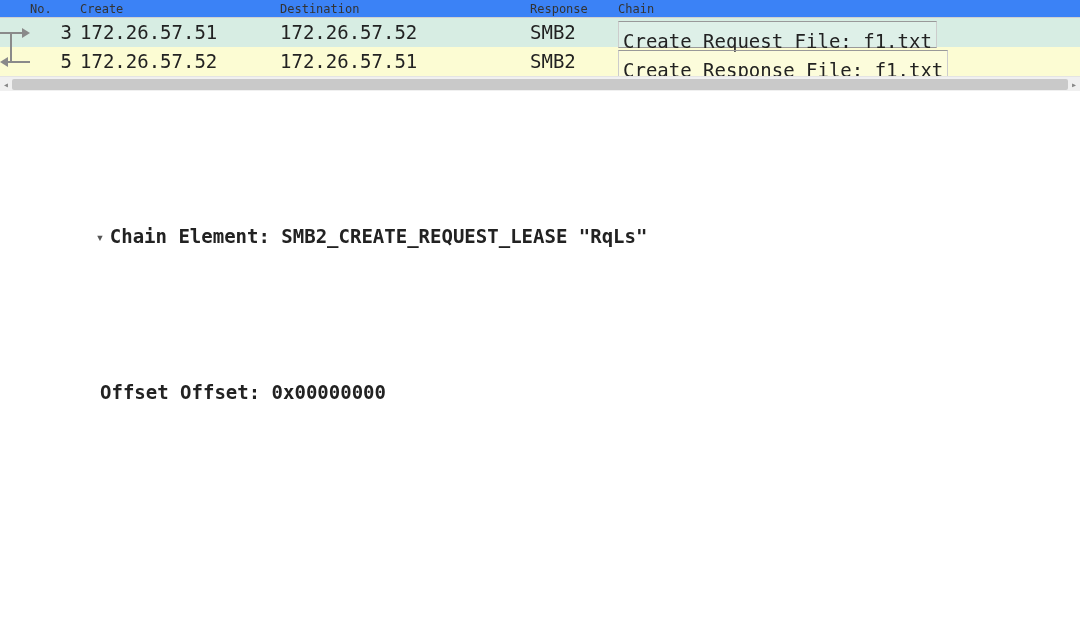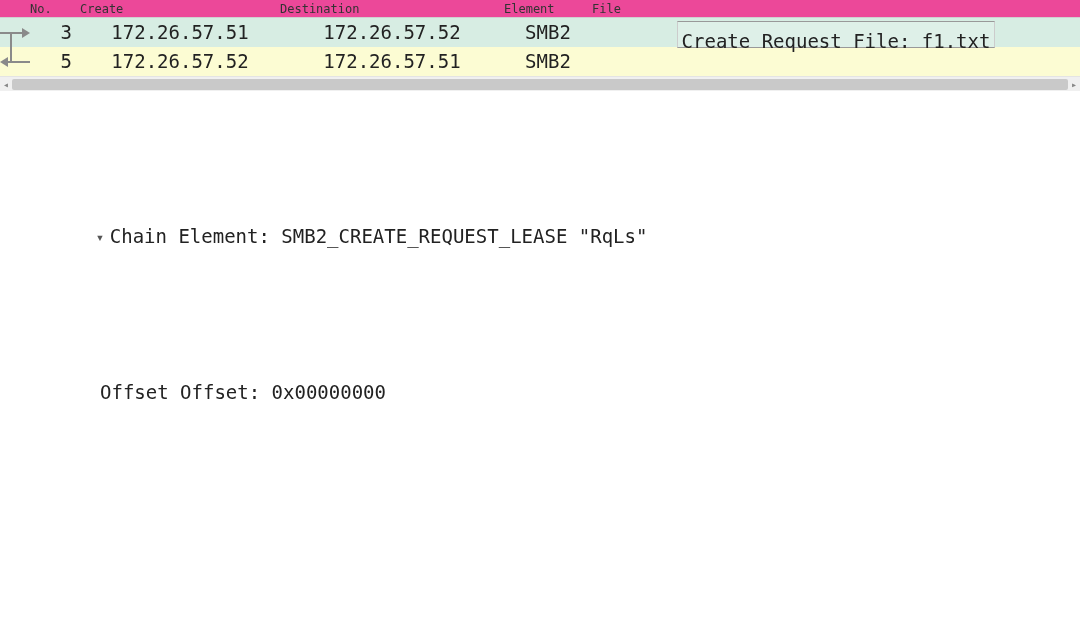--- a/index.html
+++ b/index.html
@@ -14,44 +14,44 @@
   }
 
   .packet-list {
     width: 100%;
   }
   .packet-header {
     display: flex;
     font-size: 12px;
     padding: 2px 0 1px 0;
     color: #333;
-    background: #ec4899;
+    background: #3b82f6;
     border-bottom: 1px solid #d0d0d0;
   }
   .col-icon { width: 30px; }
   .col-no   { width: 50px; }
   .col-src  { width: 200px; }
-  .col-dst  { width: 224px; }
+  .col-dst  { width: 250px; }
   .col-prot { width: 88px; }
   .col-info { flex: 1; }
 
   .packet-row {
     display: flex;
     align-items: center;
     height: 29px;
     font-size: 19px;
     line-height: 29px;
   }
   .packet-row.request {
     background: #d7ede3;
   }
   .packet-row.response {
     background: #fcfcd3;
   }
-  .packet-row .cell { overflow: hidden; white-space: nowrap; text-align: center; }
+  .packet-row .cell { overflow: hidden; white-space: nowrap; }
   .packet-row .col-no { text-align: right; padding-right: 8px; }
 
   .arrow {
     width: 30px; height: 29px;
     display: inline-block;
     position: relative;
   }
   .arrow svg { position: absolute; top: 0; left: 0; }
 
   .info-box {
@@ -92,20 +92,21 @@
     padding: 6px 0 0 2px;
     font-size: 19px;
     line-height: 31px;
     white-space: pre;
     position: relative;
   }
 
   .tw {
     position: relative;
     z-index: 5;
+    font-weight: bold;
   }
   .ind1 { padding-left: 62px; }
   .ind2 { padding-left: 98px; }
 
   .caret {
     display: inline-block;
     width: 14px;
     margin-left: -14px;
     color: #555;
     font-size: 14px;
@@ -116,22 +117,22 @@
 </style>
 </head>
 <body>
 
 <div class="packet-list">
   <div class="packet-header">
     <div class="col-icon"></div>
     <div class="col-no">No.</div>
     <div class="col-src">Create</div>
     <div class="col-dst">Destination</div>
-    <div class="col-prot">Element</div>
-    <div class="col-info">File</div>
+    <div class="col-prot">Response</div>
+    <div class="col-info">Chain</div>
   </div>
 
   <div class="packet-row request">
     <span class="cell col-icon arrow">
       <svg width="30" height="29" viewBox="0 0 30 29">
         <line x1="0" y1="15" x2="22" y2="15" stroke="#8a8a8a" stroke-width="2"></line>
         <polygon points="22,10 30,15 22,20" fill="#8a8a8a"></polygon>
         <line x1="11" y1="15" x2="11" y2="29" stroke="#8a8a8a" stroke-width="2"></line>
       </svg>
     </span>
@@ -149,20 +150,23 @@
       <svg width="30" height="29" viewBox="0 0 30 29">
         <line x1="11" y1="0" x2="11" y2="15" stroke="#8a8a8a" stroke-width="2"></line>
         <line x1="8" y1="15" x2="30" y2="15" stroke="#8a8a8a" stroke-width="2"></line>
         <polygon points="8,10 0,15 8,20" fill="#8a8a8a"></polygon>
       </svg>
     </span>
     <span class="cell col-no">5</span>
     <span class="cell col-src">172.26.57.52</span>
     <span class="cell col-dst">172.26.57.51</span>
     <span class="cell col-prot">SMB2</span>
+    <span class="cell col-info">
+      <span class="info-box">Create Response File: f1.txt</span>
+    </span>
   </div>
 
   <div class="scroll-strip">
     <span class="lbtn">◂</span>
     <div class="thumb"></div>
     <span class="rbtn">▸</span>
   </div>
 </div>
 
 <div class="details">

